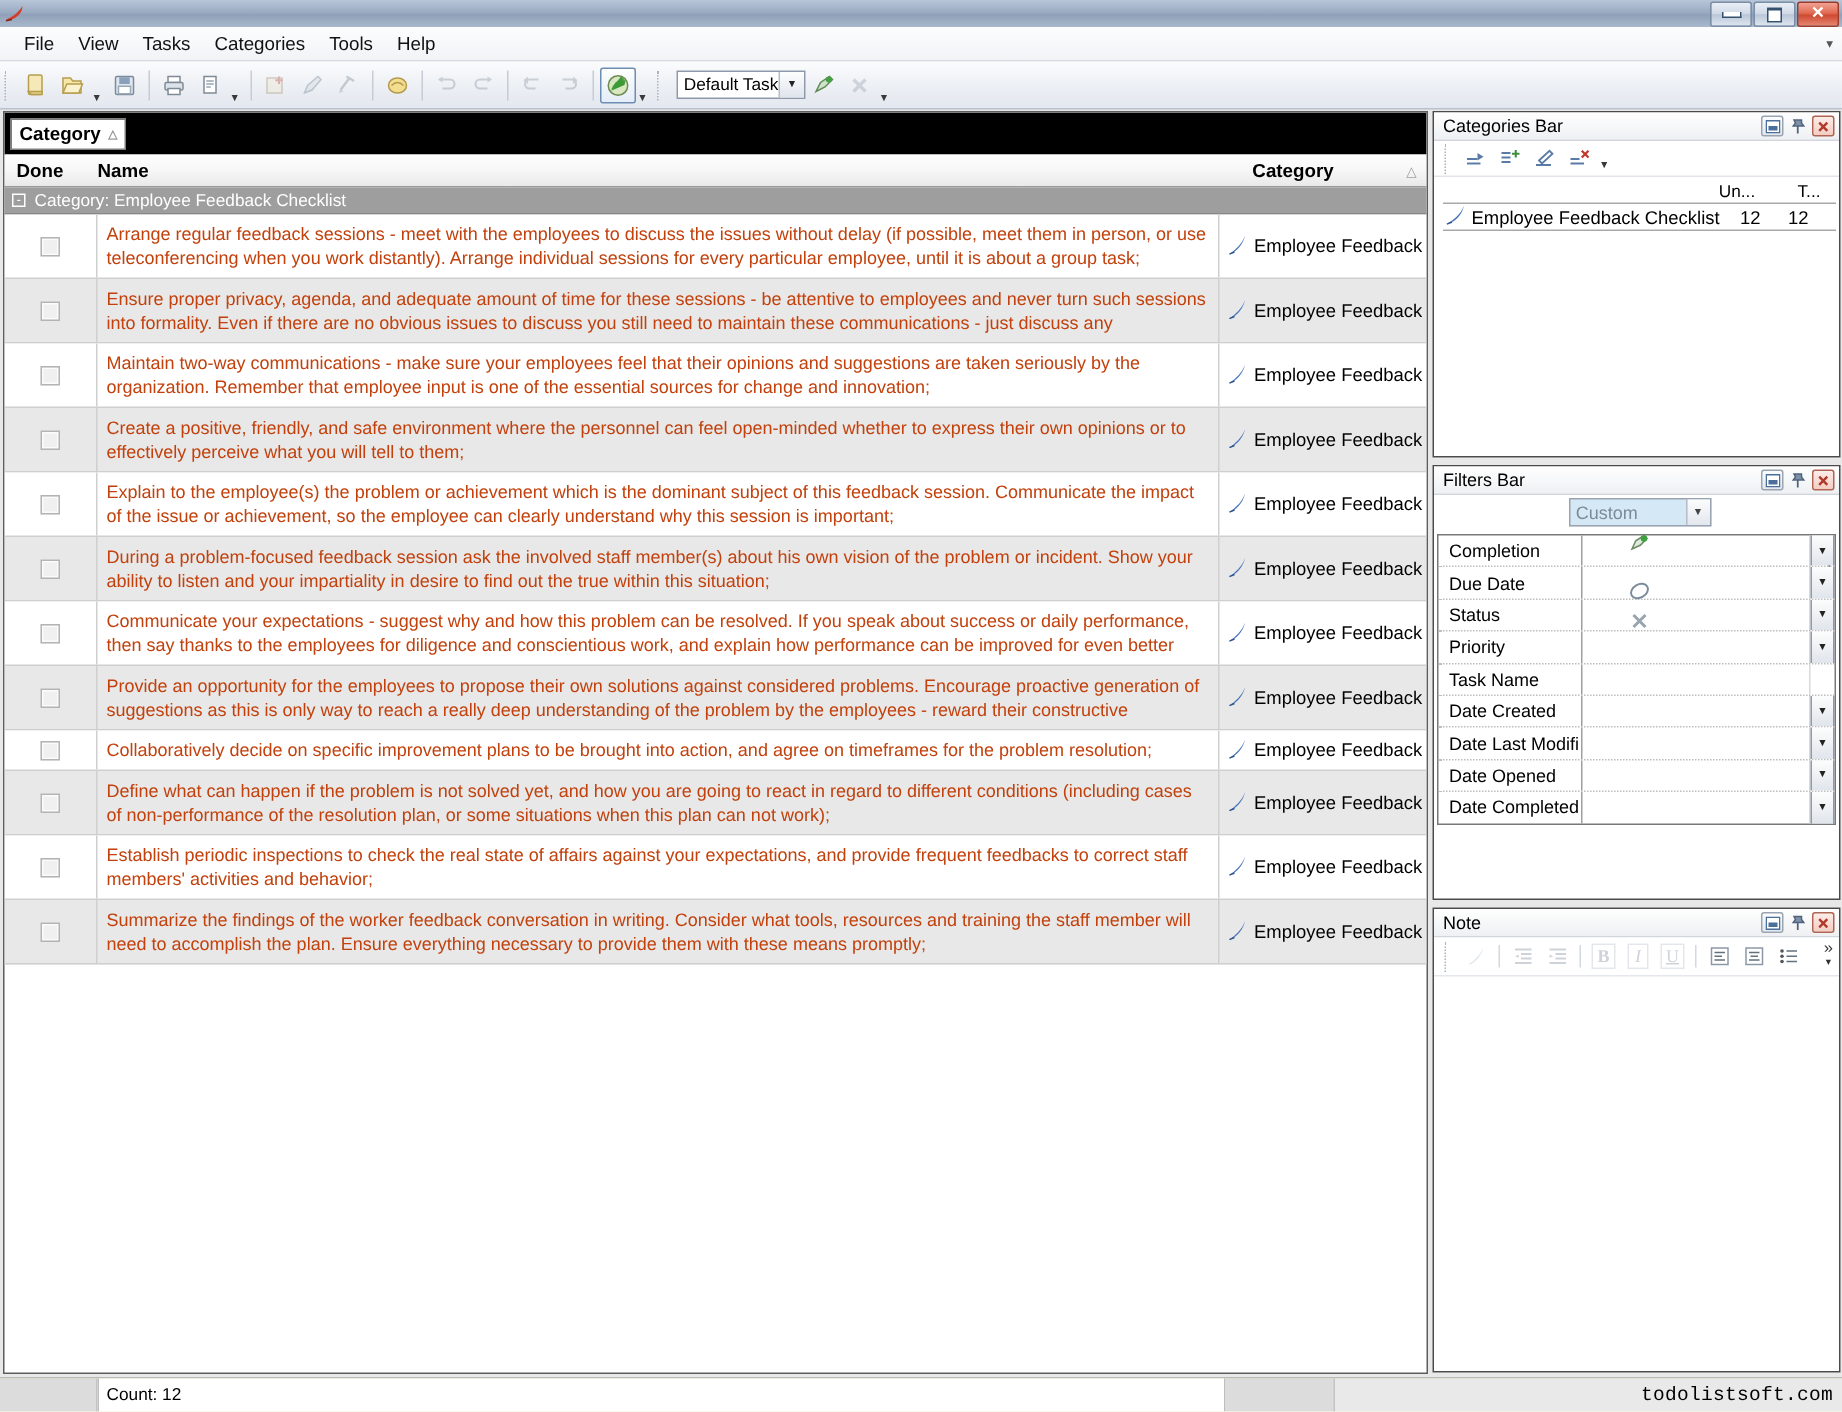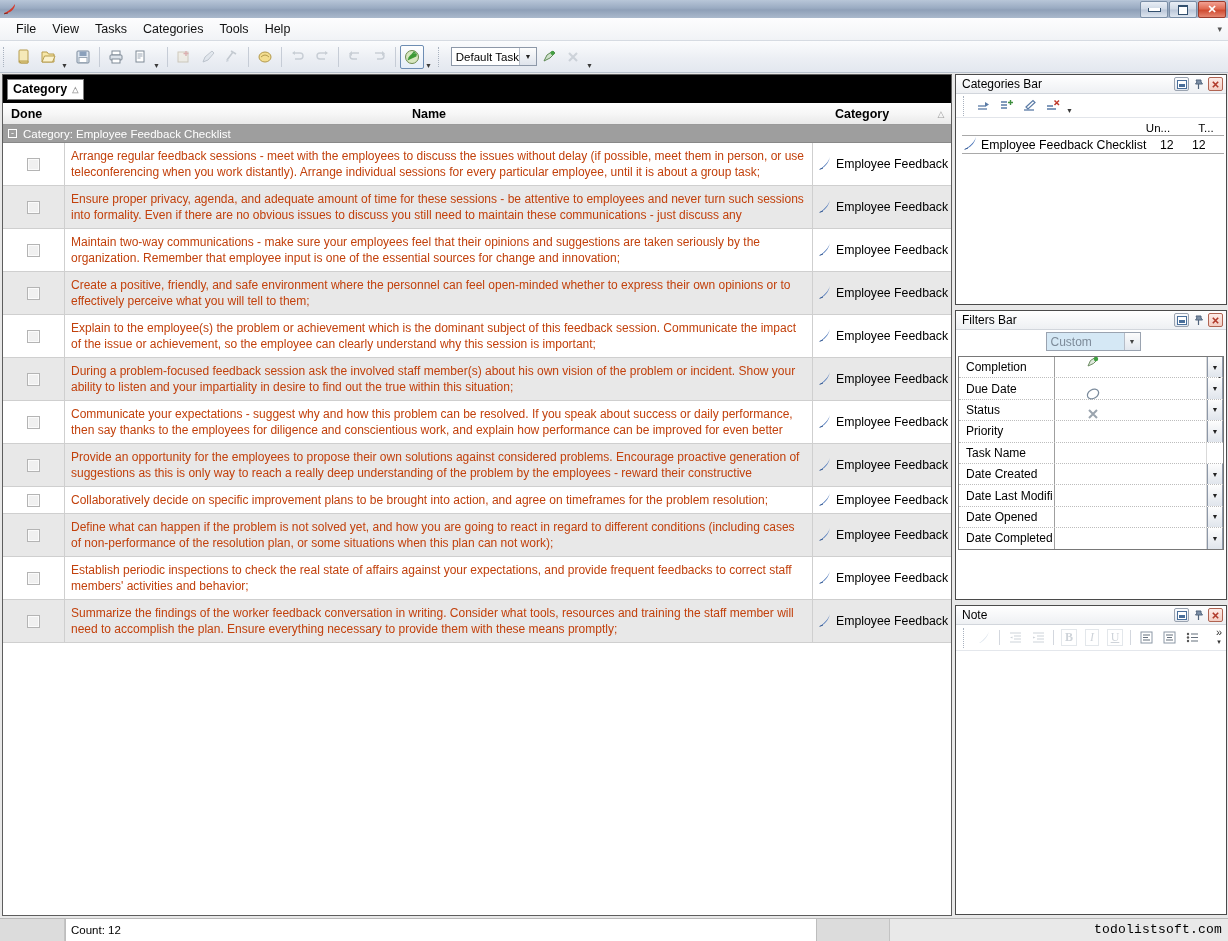--- a/index.html
+++ b/index.html
@@ -90,21 +90,21 @@
     background:#fff;border:1px solid #7d7d7d;height:19px;display:flex;align-items:center;
     padding:0 5px;font-size:12.5px;font-weight:bold;color:#000;gap:5px;
   }
   .group-chip .sorttri{font-size:8px;color:#9a9a9a;}
   .hdrrow{
     height:22px;background:linear-gradient(to bottom,#ffffff 0%,#f6f6f6 52%,#e9e9e9 100%);
     border-bottom:1px solid #9a9a9a;display:flex;align-items:center;box-sizing:border-box;
     font-weight:bold;font-size:12.5px;
   }
   .hdr-done{width:62px;padding-left:8px;box-sizing:border-box;}
-  .hdr-name{flex:1;text-align:center;position:relative;}
+  .hdr-name{flex:1;position:relative;}
   .hdr-cat{width:138px;text-align:center;}
   .hdr-sort{width:20px;text-align:center;color:#9d9d9d;font-size:9px;font-weight:normal;}
   .grouprow{
     height:18px;background:#9e9e9e;color:#fff;display:flex;align-items:center;
     font-size:11.5px;padding-left:5px;box-sizing:border-box;gap:6px;
     border-bottom:1px solid #888;
   }
   .expander{
     width:9px;height:9px;border:1px solid #ffffff;background:#9e9e9e;
     display:flex;align-items:center;justify-content:center;

